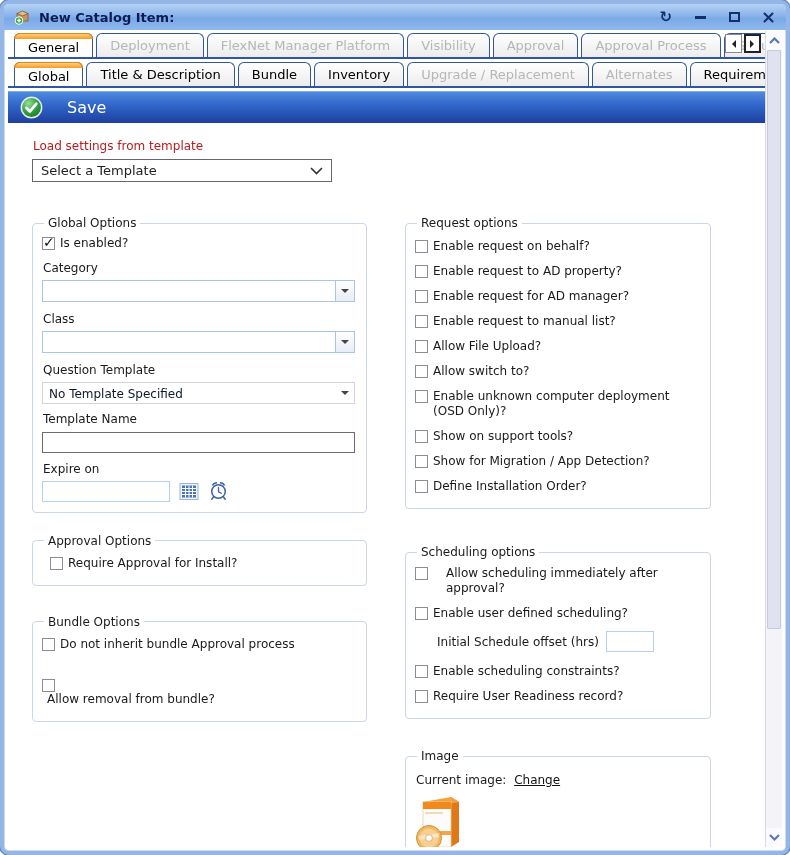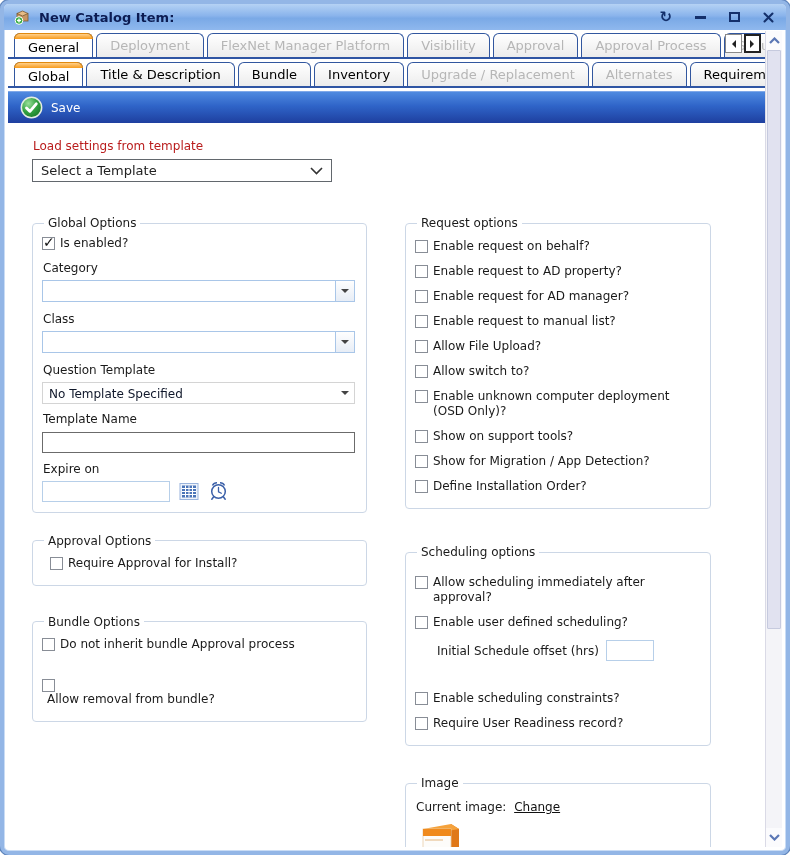--- a/index.html
+++ b/index.html
@@ -59,21 +59,21 @@
   .tabnav .navbtn.focus { border: 2px solid #222; }
   .tri-left { width: 0; height: 0; border: 4px solid transparent; border-right-color: #222; margin-left: -3px; }
   .tri-right { width: 0; height: 0; border: 4px solid transparent; border-left-color: #222; margin-right: -3px; }
   .rowgap { height: 3px; background: #fff; }
   
   .toolbar {
     height: 32px; display: flex; align-items: center; padding-left: 12px;
     background: linear-gradient(180deg, #4f8ae0 0%, #2f64c8 45%, #1e3f9f 100%);
     border-top: 1px solid #7fa8e8;
   }
-  .toolbar .save-label { color: #fff; font-size: 12px; margin-left: 8px; }
+  .toolbar .save-label { color: #fff; font-size: 16px; margin-left: 24px; }
   
   .content { padding: 16px 0 0 24px; }
   .field-label { display: block; font-size: 12px; color: #b91c1c; margin: 0 0 6px 1px; }
   .selectbox {
     width: 300px; height: 23px; border: 1px solid #62676d; background: #fff;
     display: flex; align-items: center; padding: 0 8px; font-size: 13px; color: #222;
   }
   .selectbox svg { margin-left: auto; }
   .columns { display: flex; align-items: flex-start; margin-top: 34px; }
   .col-left { width: 335px; }
@@ -102,21 +102,21 @@
     background: linear-gradient(#fefefe, #e7edf6);
     display: flex; align-items: center; justify-content: center;
   }
   .combo.flat { border-color: #d4d4d4; }
   .combo.flat .btn { border-left: none; background: #fff; }
   .arrow-down { width: 0; height: 0; border: 4px solid transparent; border-top-color: #444; margin-top: 4px; }
   .textinput { width: 313px; height: 21px; border: 1px solid #6b6b6b; background: #fff; font-size: 12px; padding: 0 5px; font-family: inherit; }
   .expire-row { display: flex; align-items: center; }
   .expire-input { width: 128px; height: 21px; border: 1px solid #b7cfe9; background: #fff; font-size: 12px; padding: 0 5px; font-family: inherit; }
   .expire-row .icon-btn { margin-left: 9px; cursor: pointer; display: flex; }
-  .offset-row { display: flex; align-items: center; margin: 4px 0 30px 22px; }
+  .offset-row { display: flex; align-items: center; margin: 4px 0 12px 22px; }
   .offset-label { font-size: 12px; color: #1a1a1a; }
   .offset-input { width: 48px; height: 21px; border: 1px solid #b7cfe9; background: #fff; margin-left: 7px; font-size: 12px; padding: 0 4px; font-family: inherit; }
   
   .fs-global { min-height: 252px; }
   .fs-approval { margin-top: 21px; }
   .fs-bundle { margin-top: 29px; }
   .fs-bundle .cb-row.first { margin-bottom: 26px; }
   .fs-sched { margin-top: 36px; }
   .fs-image { margin-top: 30px; min-height: 113px; }
   .image-line { font-size: 12px; color: #1a1a1a; margin: 4px 0 6px 1px; }
@@ -380,21 +380,21 @@
                 <span class="cb-label">Show for Migration / App Detection?</span>
               </div>
               <div class="cb-row" style="margin-bottom:4px;">
                 <span class="cb"></span>
                 <span class="cb-label">Define Installation Order?</span>
               </div>
             </fieldset>
 
             <fieldset class="fs-sched">
               <legend>Scheduling options</legend>
-              <div class="cb-row" style="margin-top:10px;">
+              <div class="cb-row" style="margin-top:1px;gap:13px;">
                 <span class="cb"></span>
                 <span class="cb-label">Allow scheduling immediately after approval?</span>
               </div>
               <div class="cb-row">
                 <span class="cb"></span>
                 <span class="cb-label">Enable user defined scheduling?</span>
               </div>
               <div class="offset-row">
                 <span class="offset-label">Initial Schedule offset (hrs)</span>
                 <input class="offset-input" type="text" value="" style="">

